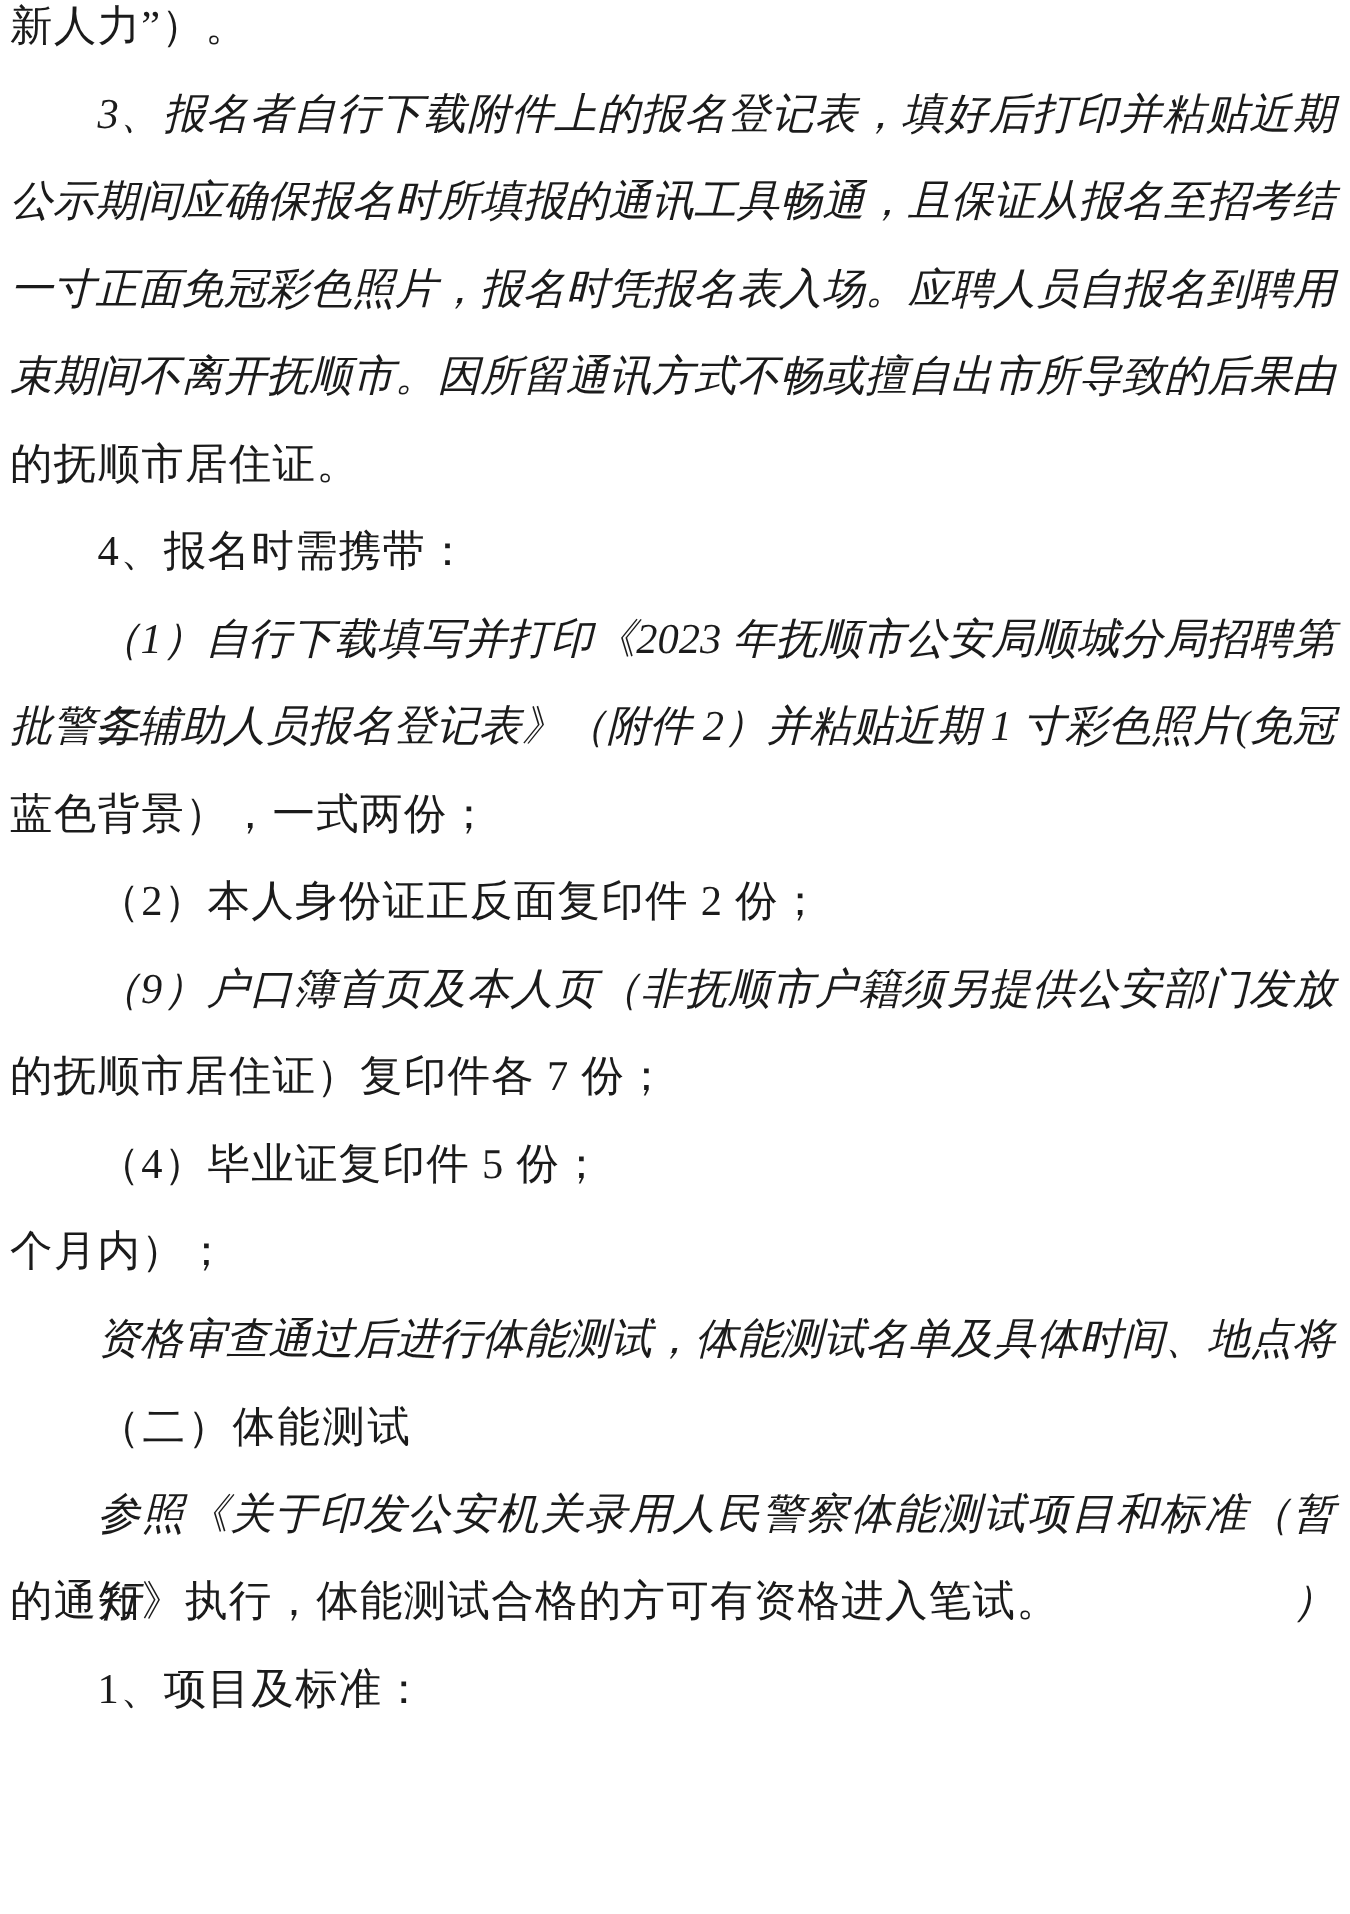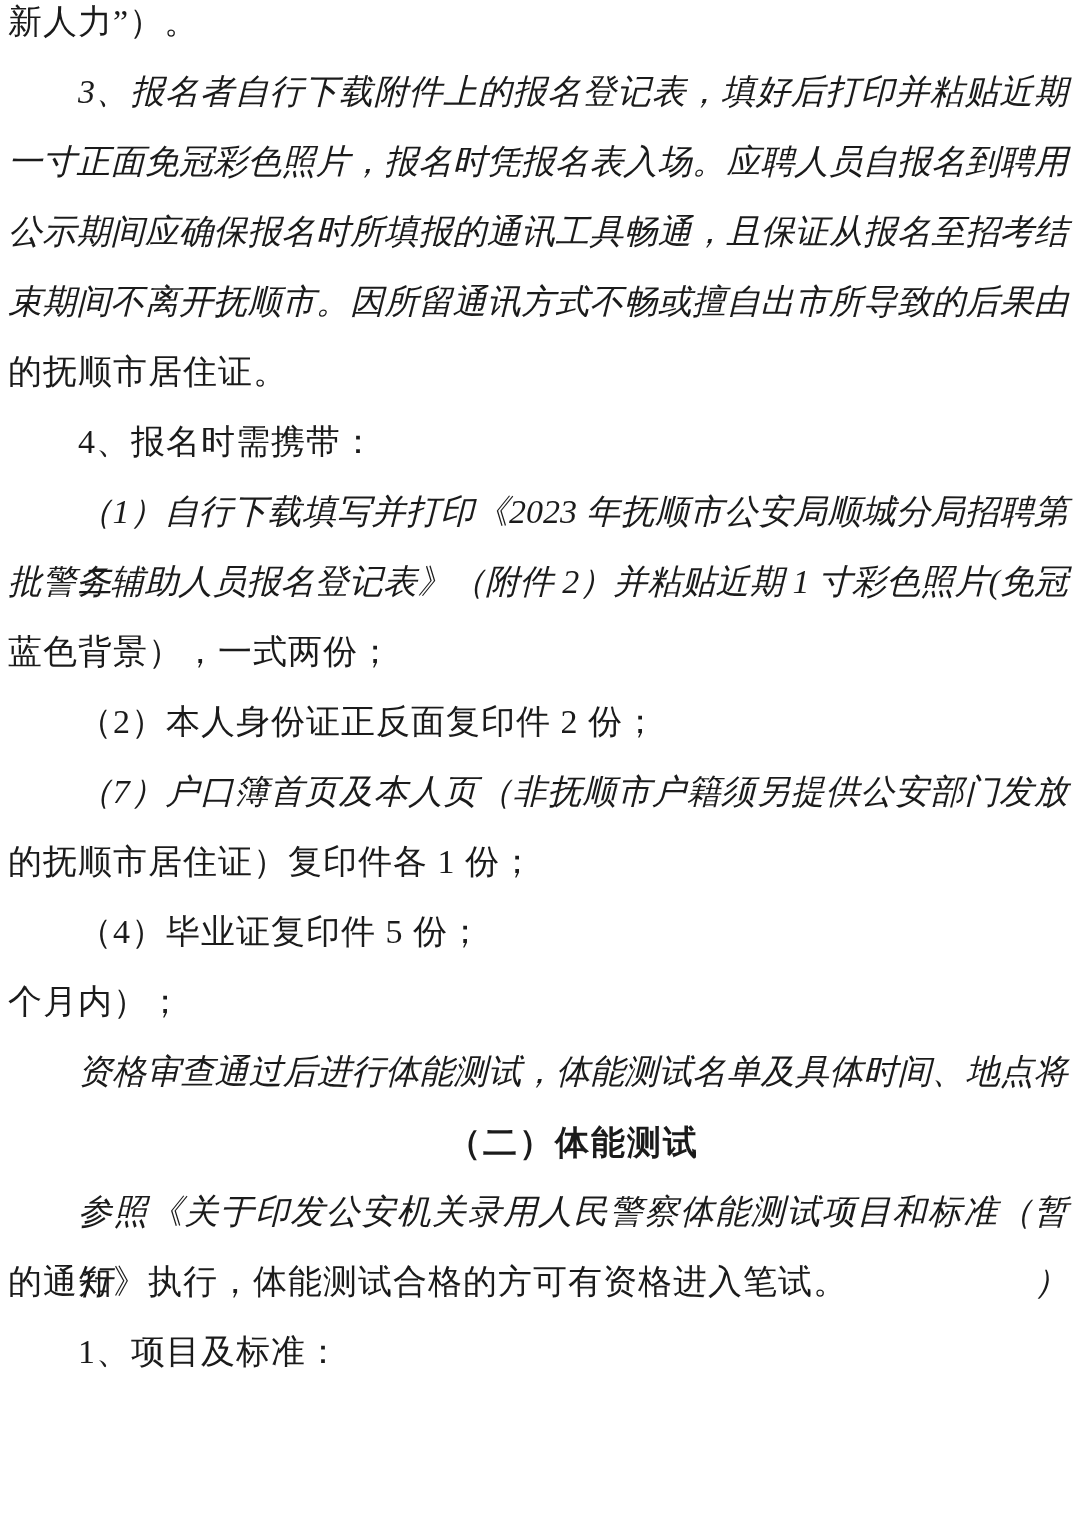--- a/index.html
+++ b/index.html
@@ -38,44 +38,43 @@
     text-align-last: justify;
     text-justify: inter-character;
     letter-spacing: 0;
     font-style: italic;
   }
   
   .indent {
     padding-left: 70px;
   }
   .bold {
-    font-weight: 700;
+    font-weight: 400;
     font-family: "Liberation Sans", sans-serif;
     letter-spacing: 2px;
-    text-align: center;
   }
 </style>
 </head>
 <body>
 
 <div class="page">
   <div class="doc">
     <div class="line">新人力”）。</div>
     <div class="line indent fill">3、报名者自行下载附件上的报名登记表，填好后打印并粘贴近期</div>
+    <div class="line fill">公示期间应确保报名时所填报的通讯工具畅通，且保证从报名至招考结</div>
     <div class="line fill">一寸正面免冠彩色照片，报名时凭报名表入场。应聘人员自报名到聘用</div>
-    <div class="line fill">公示期间应确保报名时所填报的通讯工具畅通，且保证从报名至招考结</div>
     <div class="line fill">束期间不离开抚顺市。因所留通讯方式不畅或擅自出市所导致的后果由</div>
     <div class="line">的抚顺市居住证。</div>
     <div class="line indent">4、报名时需携带：</div>
     <div class="line indent fill">（1）自行下载填写并打印《2023 年抚顺市公安局顺城分局招聘第二</div>
     <div class="line fill">批警务辅助人员报名登记表》（附件 2）并粘贴近期 1 寸彩色照片(免冠</div>
     <div class="line">蓝色背景），一式两份；</div>
     <div class="line indent">（2）本人身份证正反面复印件 2 份；</div>
-    <div class="line indent fill">（7）户口簿首页及本人页（非抚顺市户籍须另提供公安部门发放</div>
-    <div class="line">的抚顺市居住证）复印件各 1 份；</div>
+    <div class="line indent fill">（9）户口簿首页及本人页（非抚顺市户籍须另提供公安部门发放</div>
+    <div class="line">的抚顺市居住证）复印件各 7 份；</div>
     <div class="line indent">（4）毕业证复印件 5 份；</div>
     <div class="line">个月内）；</div>
     <div class="line indent fill">资格审查通过后进行体能测试，体能测试名单及具体时间、地点将</div>
     <div class="line indent bold">（二）体能测试</div>
     <div class="line indent fill">参照《关于印发公安机关录用人民警察体能测试项目和标准（暂行）</div>
     <div class="line">的通知》执行，体能测试合格的方可有资格进入笔试。</div>
     <div class="line indent">1、项目及标准：</div>
   </div>
 </div>
 

